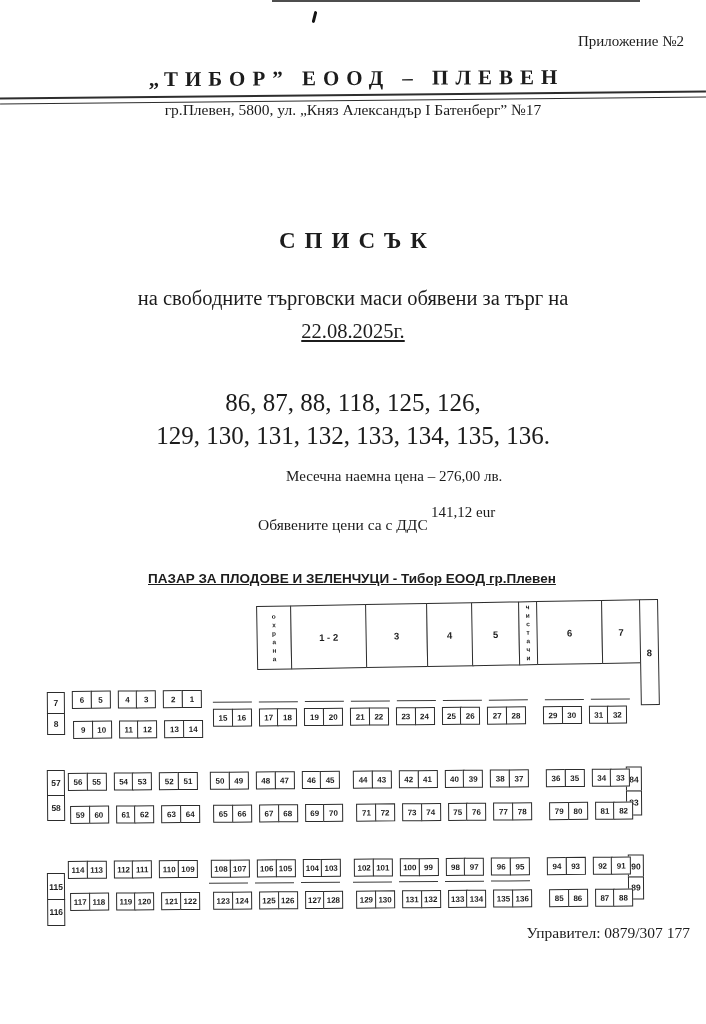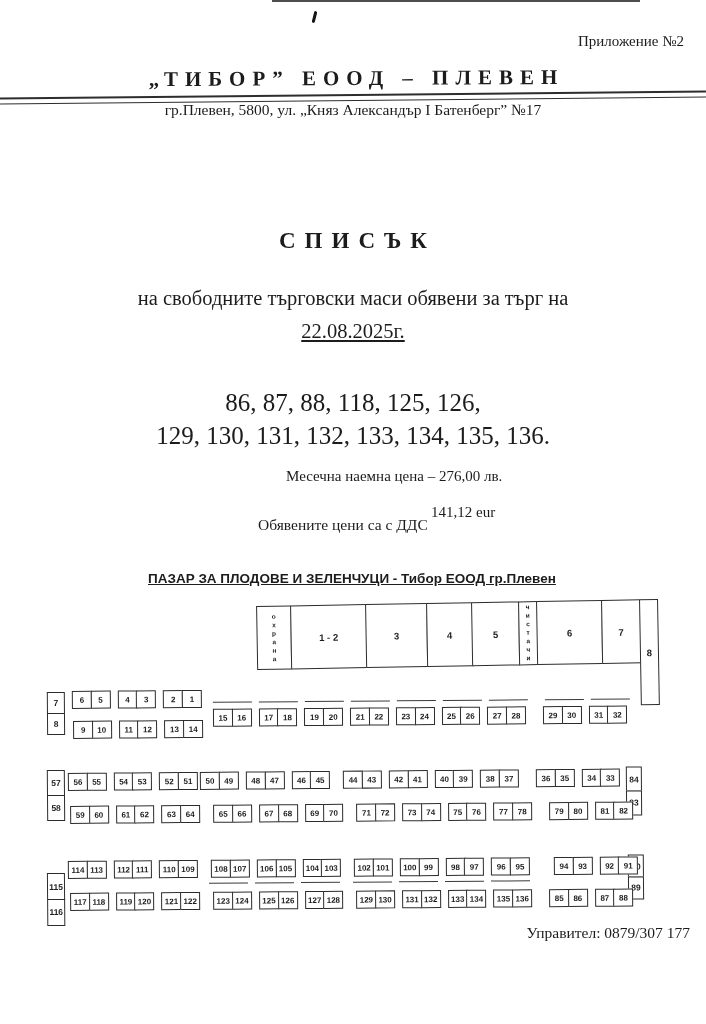--- a/index.html
+++ b/index.html
@@ -184,21 +184,21 @@
       </div>
       <div class="prow" style="left: 68px; top: 5px;">
         <div class="pair">
           <div class="pc">56</div>
           <div class="pc">55</div>
         </div>
         <div class="pair">
           <div class="pc">54</div>
           <div class="pc">53</div>
         </div>
-        <div class="pair" style="margin-right: 2px; justify-content: space-between;">
+        <div class="pair" style="margin-right: 12px; justify-content: space-between;">
           <div class="pc">52</div>
           <div class="pc">51</div>
         </div>
         <div class="pair">
           <div class="pc">50</div>
           <div class="pc">49</div>
         </div>
         <div class="pair">
           <div class="pc">48</div>
           <div class="pc">47</div>
@@ -322,21 +322,21 @@
           <div class="pc">101</div>
         </div>
         <div class="pair">
           <div class="pc">100</div>
           <div class="pc">99</div>
         </div>
         <div class="pair">
           <div class="pc">98</div>
           <div class="pc">97</div>
         </div>
-        <div class="pair" style="margin-right: 24px;">
+        <div class="pair" style="margin-right: 17px;">
           <div class="pc">96</div>
           <div class="pc">95</div>
         </div>
         <div class="pair">
           <div class="pc">94</div>
           <div class="pc">93</div>
         </div>
         <div class="pair">
           <div class="pc">92</div>
           <div class="pc">91</div>

